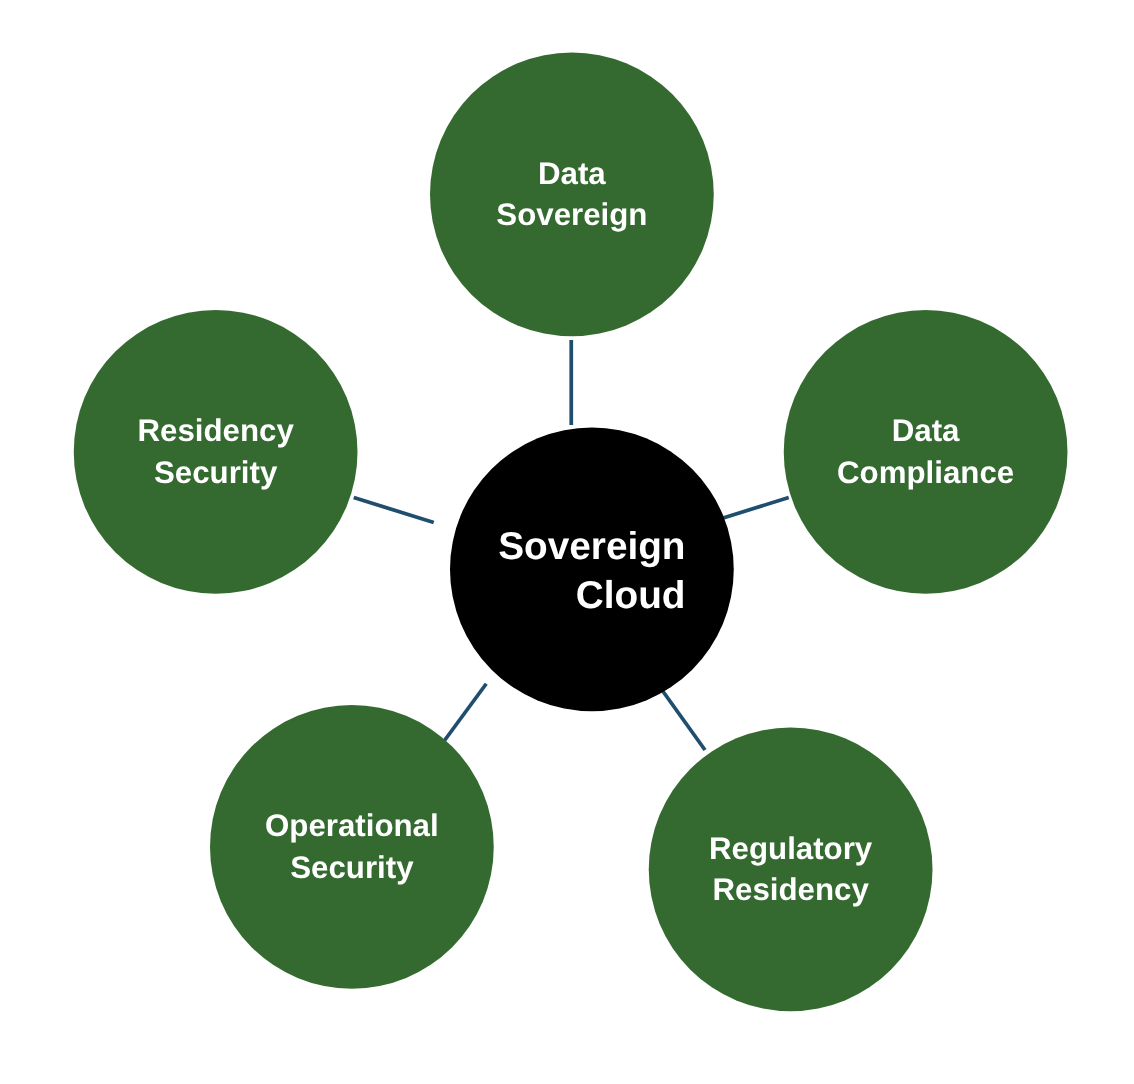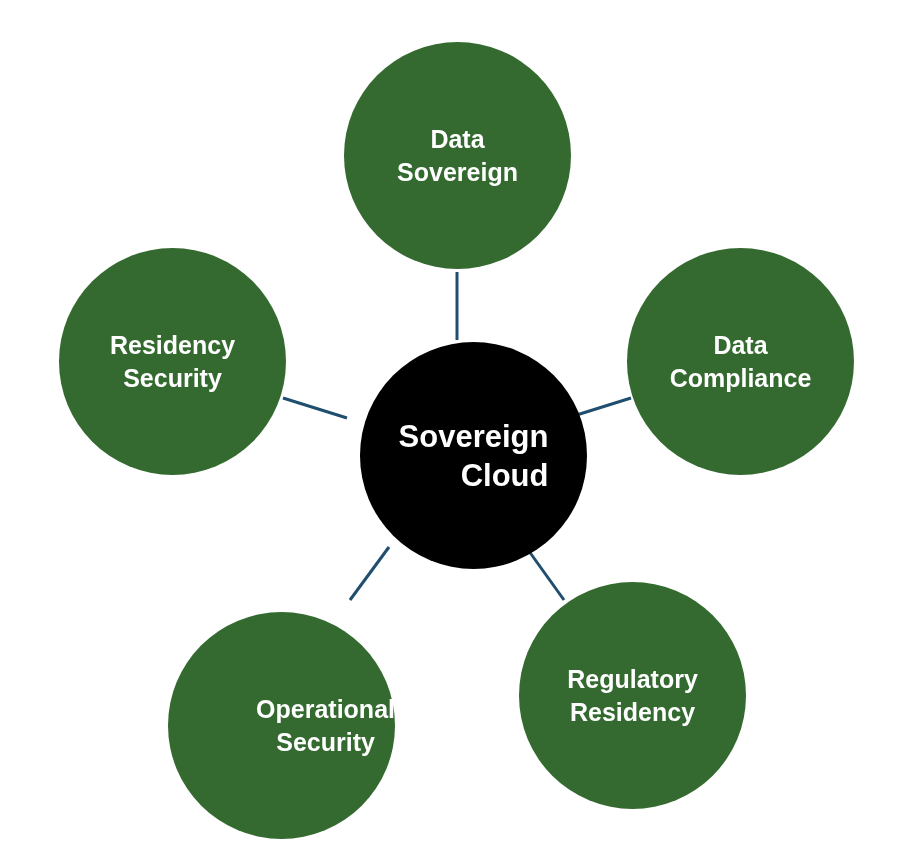--- a/index.html
+++ b/index.html
@@ -41,21 +41,21 @@
   </span>
 </div>
 
 <div class="node outer" style="left:519px; top:582px;">
   <span class="label">
     <span class="line">Regulatory</span>
     <span class="line">Residency</span>
   </span>
 </div>
 
-<div class="node outer" style="left:168px; top:612px;justify-content:flex-end;">
+<div class="node outer" style="left:168px; top:564px;">
   <span class="label">
     <span class="line">Operational</span>
     <span class="line">Security</span>
   </span>
 </div>
 
 <div class="node outer" style="left:59px; top:248px;">
   <span class="label">
     <span class="line">Residency</span>
     <span class="line">Security</span>

